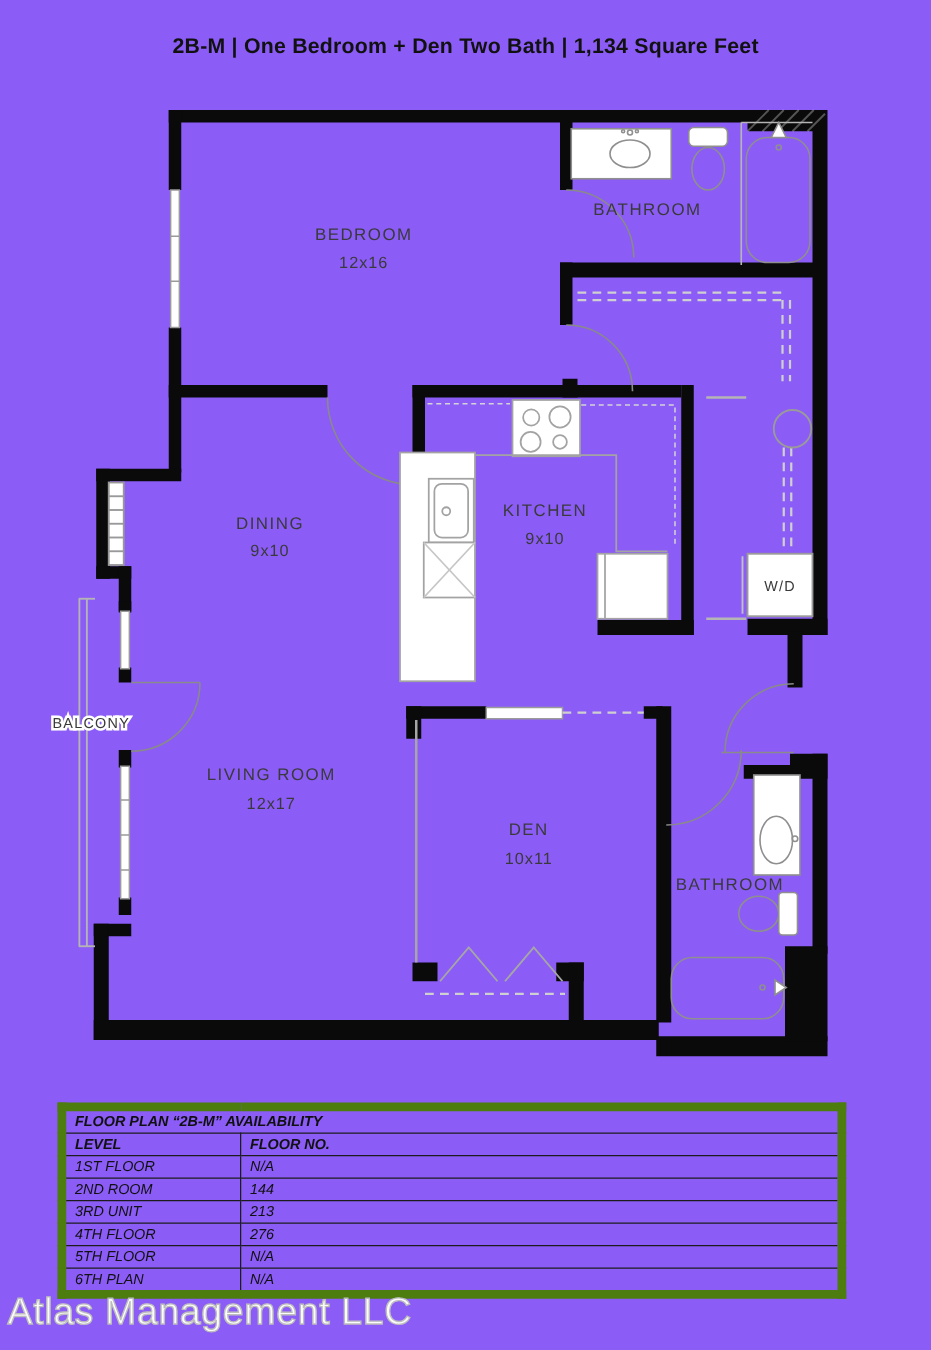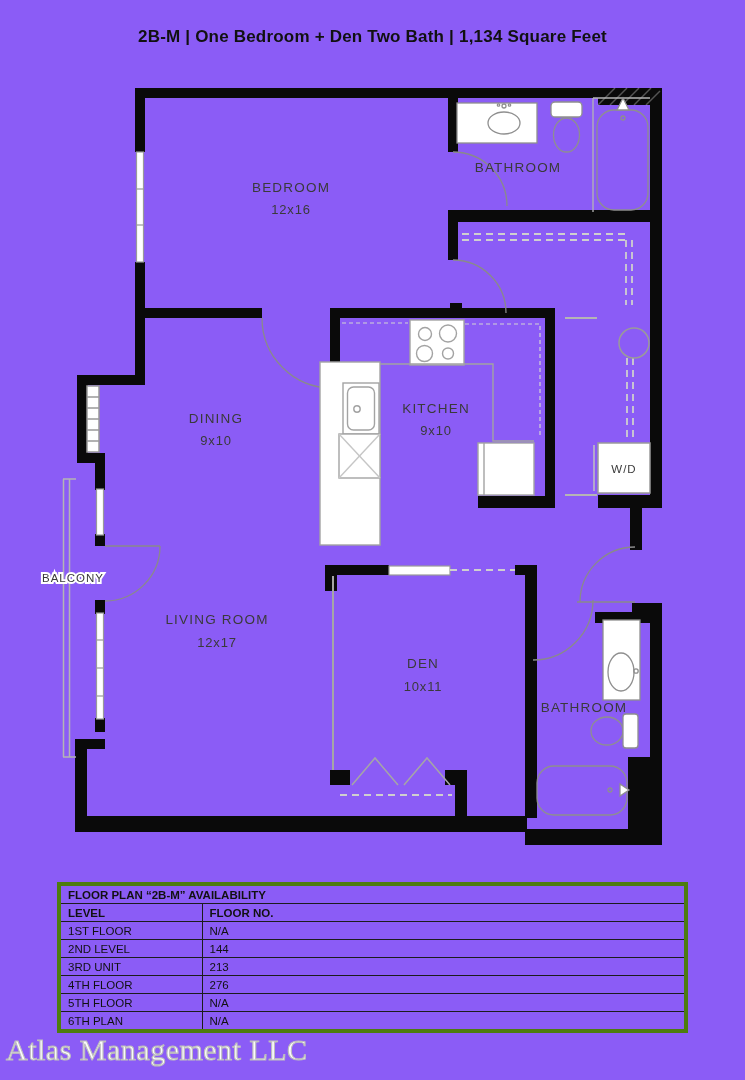--- a/index.html
+++ b/index.html
@@ -7,31 +7,31 @@
         font-family:"Liberation Sans", sans-serif;}
   .title{position:absolute;top:27px;left:0;width:745px;text-align:center;
          font-size:17px;font-weight:700;color:#111;letter-spacing:.2px;}
   svg.plan{position:absolute;top:0;left:0;}
   .room-label{font-family:"Liberation Sans",sans-serif;font-size:13.5px;font-weight:500;
               fill:#3a3a3a;letter-spacing:1.2px;text-anchor:middle;}
   .room-dims{font-family:"Liberation Sans",sans-serif;font-size:13px;font-weight:500;
              fill:#3a3a3a;letter-spacing:.8px;text-anchor:middle;}
   .small-label{font-size:11.5px;letter-spacing:1px;}
   .knockout{paint-order:stroke;stroke:#ffffff;stroke-width:4px;}
-  .avail{position:absolute;left:57px;top:882px;width:631px;border-collapse:collapse;
-         border:4px solid #4d7c0f;table-layout:fixed;}
+  .avail{position:absolute;left:46px;top:882px;width:631px;border-collapse:collapse;
+         border:7px solid #4d7c0f;table-layout:fixed;font-style:italic;}
   .avail th,.avail td{border:1px solid #1c1c1c;font-size:11.5px;color:#111;
          text-align:left;padding:2px 0 2px 7px;height:13px;white-space:nowrap;}
   .avail th{font-weight:700;}
   .avail td{font-weight:400;}
   .col-level{width:143px;}
   .footnote{position:absolute;top:1038px;left:0;width:745px;text-align:center;
             font-size:10.5px;font-style:italic;font-weight:500;color:#2e2e2e;}
   .watermark{position:absolute;top:1033px;left:6px;font-size:30px;font-weight:400;
-             color:#fbfbfb;-webkit-text-stroke:1.1px #bdbdbd;letter-spacing:.5px;font-family:Liberation Serif, serif;}
+             color:#fbfbfb;-webkit-text-stroke:1.1px #bdbdbd;letter-spacing:.5px;}
 </style>
 </head>
 <body>
 
 <div class="page">
 
   <div class="title">2B-M | One Bedroom + Den Two Bath | 1,134  Square Feet</div>
 
   <svg class="plan" width="745" height="870" viewBox="0 0 745 870">
 
@@ -221,21 +221,21 @@
     </tr>
     <tr>
       <th>LEVEL</th>
       <th>FLOOR NO.</th>
     </tr>
     <tr>
       <td>1ST FLOOR</td>
       <td>N/A</td>
     </tr>
     <tr>
-      <td>2ND LEVEL</td>
+      <td>2ND ROOM</td>
       <td>144</td>
     </tr>
     <tr>
       <td>3RD UNIT</td>
       <td>213</td>
     </tr>
     <tr>
       <td>4TH FLOOR</td>
       <td>276</td>
     </tr>

